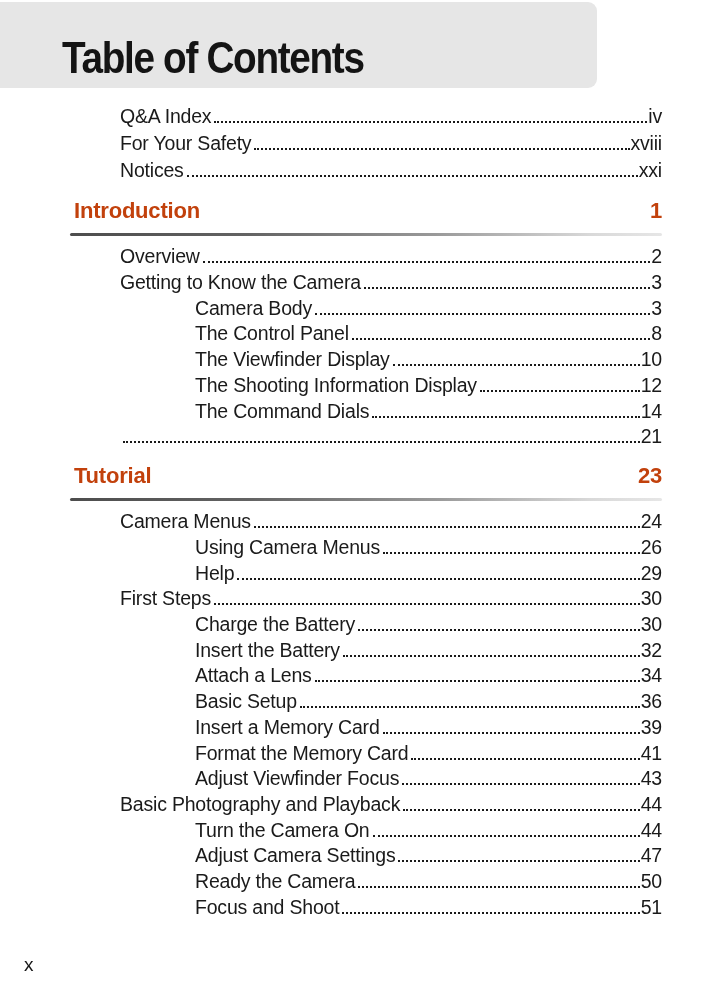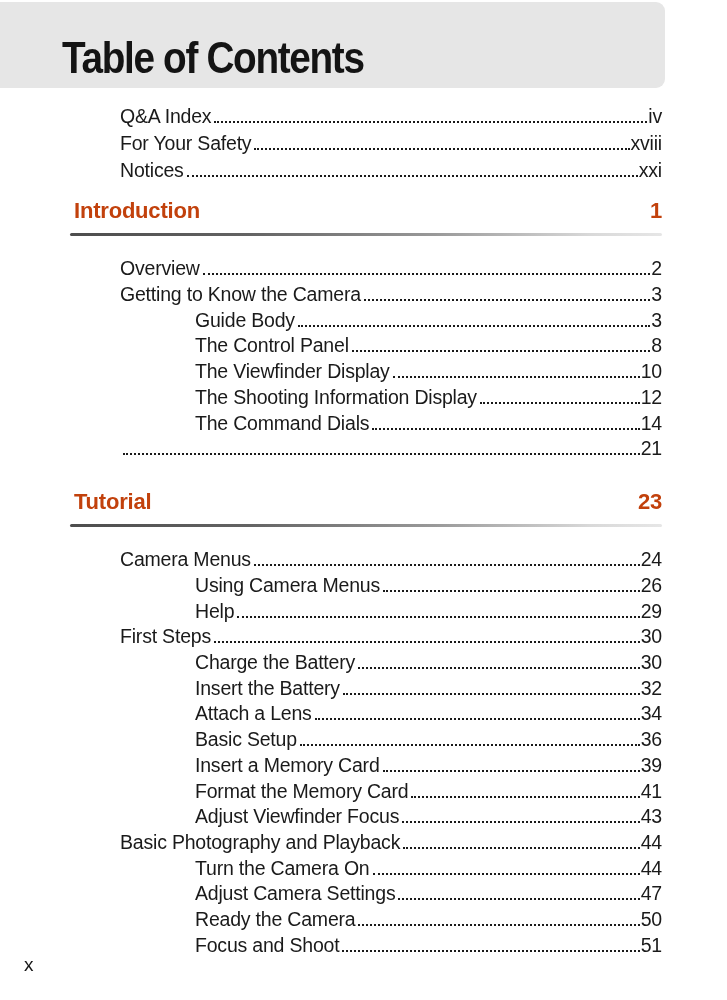--- a/index.html
+++ b/index.html
@@ -2,21 +2,21 @@
 <html><head>
 <meta charset="utf-8">
 <style>
   html,body{margin:0;padding:0;}
   body{
     width:727px;height:1000px;background:#ffffff;position:relative;overflow:hidden;
     font-family:"Liberation Sans", sans-serif;color:#1a1a1a;
   }
   
   .band{
-    position:absolute;top:2px;left:0;width:665px;height:86px;
+    position:absolute;top:2px;left:0;width:597px;height:86px;
     background:#e6e6e6;border-radius:0 9px 9px 0;
   }
   .title{
     margin:0;position:absolute;left:62px;top:34px;
     font-size:44px;font-weight:800;letter-spacing:-1.5px;line-height:1;
     transform:scaleX(0.88);transform-origin:0 0;
     color:#141414;white-space:nowrap;
   }
   
   .content{position:absolute;left:74px;top:0;width:588px;padding-top:103px;}
@@ -27,26 +27,26 @@
   .lvl2{padding-left:121px;}
   .label{white-space:nowrap;}
   .leader{flex:1 1 auto;min-width:10px;border-bottom:2px dotted #191919;margin:0 1px 0 3px;}
   .pagenum{white-space:nowrap;}
   
   .section-head{
     display:flex;justify-content:space-between;align-items:baseline;
     font-size:22px;font-weight:700;line-height:26px;letter-spacing:-0.2px;color:#c2410c;
     margin-top:14px;
   }
-  .section + .section .section-head{margin-top:27px;align-items:flex-end;}
+  .section + .section .section-head{margin-top:13px;align-items:flex-end;}
   .rule{
     height:3.3px;margin:9px 0 0 -4px;width:calc(100% + 4px);border-radius:2px;
     background:linear-gradient(to right,#4d4d4d 0%,#636363 30%,#9a9a9a 62%,#d9d9d9 88%,#e6e6e6 100%);
   }
-  .section .entries{margin-top:20px;}
+  .section .entries{margin-top:8px;}
   
   .folio{position:absolute;left:24px;top:954px;font-size:19px;color:#161616;}
 </style>
 </head>
 <body>
 
 <header class="band">
   <h1 class="title">Table of Contents</h1>
 </header>
 
@@ -80,21 +80,21 @@
             <span class="label">Overview</span>
             <span class="leader"></span>
             <span class="pagenum">2</span>
           </li>
           <li class="row lvl1">
             <span class="label">Getting to Know the Camera</span>
             <span class="leader"></span>
             <span class="pagenum">3</span>
           </li>
           <li class="row lvl2">
-            <span class="label">Guide Body</span>
+            <span class="label">Camera Body</span>
             <span class="leader"></span>
             <span class="pagenum">3</span>
           </li>
           <li class="row lvl2">
             <span class="label">The Control Panel</span>
             <span class="leader"></span>
             <span class="pagenum">8</span>
           </li>
           <li class="row lvl2">
             <span class="label">The Viewfinder Display</span>

